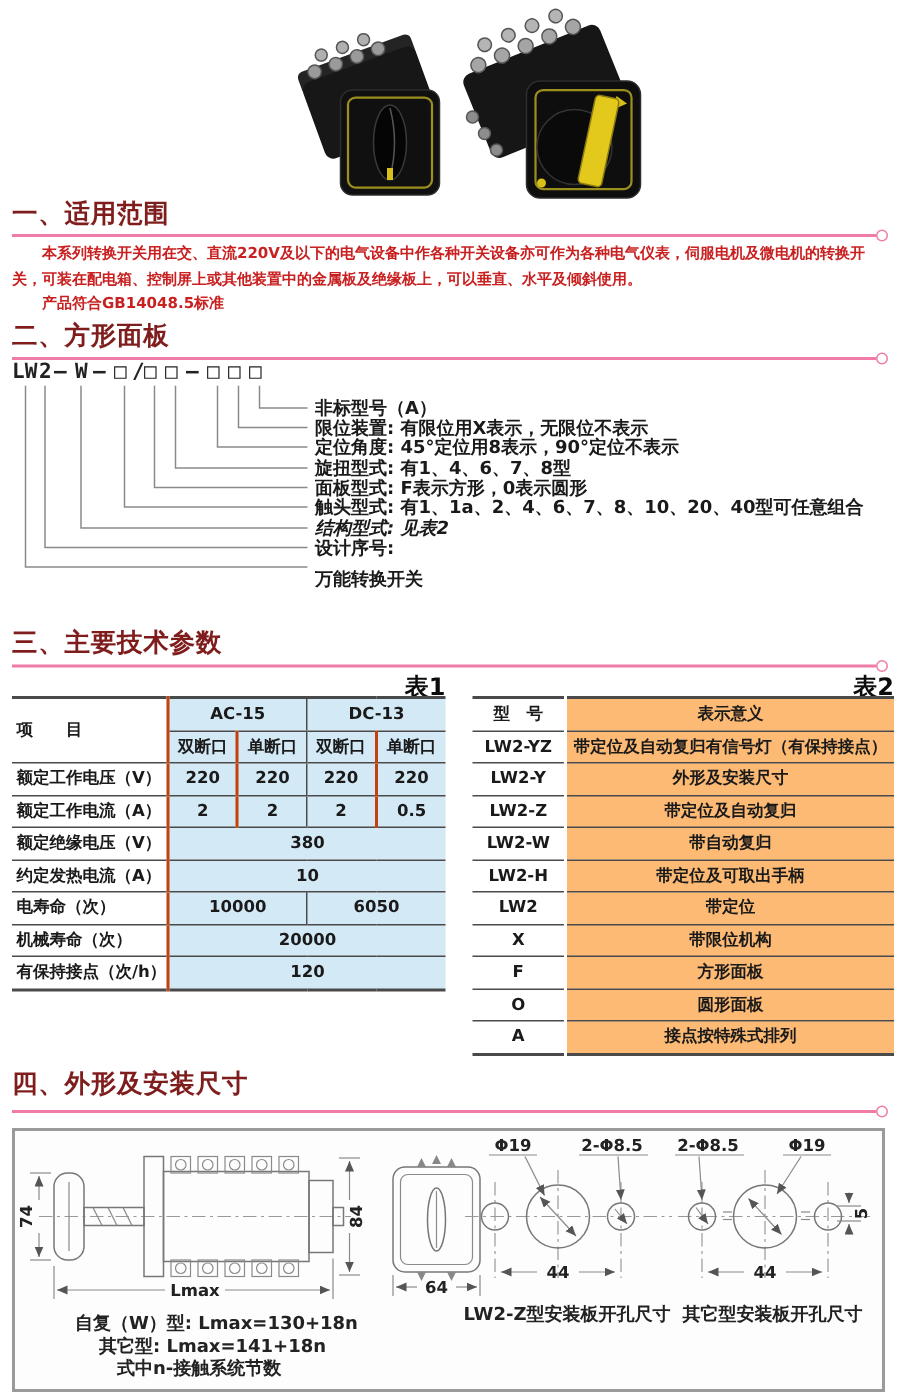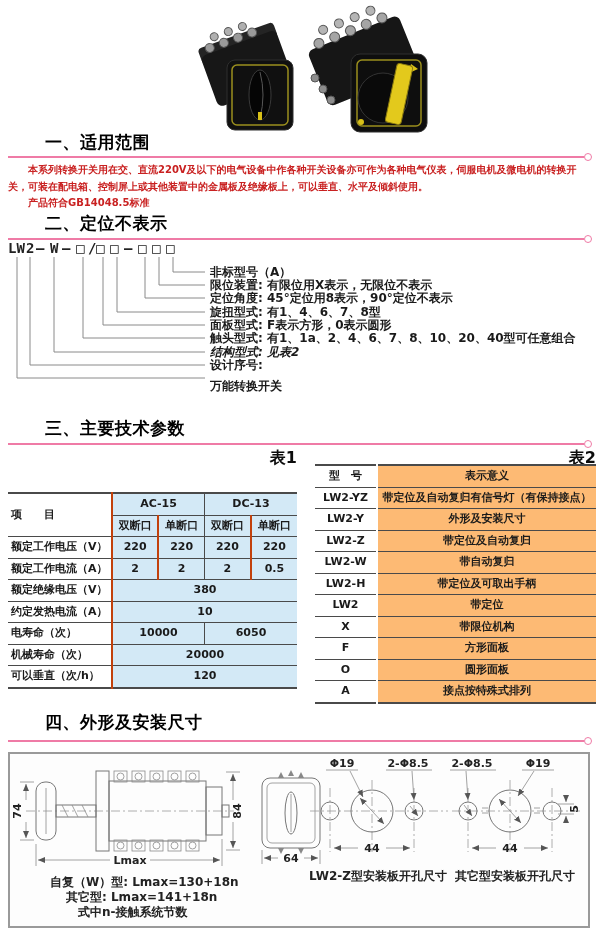--- a/index.html
+++ b/index.html
@@ -1,36 +1,36 @@
 <!DOCTYPE html>
 <html><head>
 <meta charset="utf-8">
 <style>
   html,body{margin:0;padding:0;background:#ffffff;font-family:"DejaVu Sans",sans-serif;}
   #page{position:relative;width:600px;height:933px;background:#ffffff;overflow:hidden;color:#111;}
 
   
-  .sec-title{position:absolute;left:8px;font-size:17px;font-weight:bold;letter-spacing:.5px;color:#000000;white-space:nowrap;margin-left:37px;}
+  .sec-title{position:absolute;left:8px;font-size:17px;font-weight:bold;letter-spacing:.5px;color:#7f1d1d;white-space:nowrap;}
   .rule{position:absolute;left:8px;width:576px;height:0;border-top:2px solid #ef7ba6;}
   .rule::after{content:"";position:absolute;right:-8px;top:-5px;width:6px;height:6px;border:1.5px solid #ef7ba6;border-radius:50%;background:#fff;}
 
   
   .red-text{position:absolute;left:8px;top:162px;width:586px;color:#c92121;font-size:10px;line-height:16.5px;font-weight:bold;}
   .red-text p{margin:0;text-indent:2em;}
 
   
   .code-part{position:absolute;top:240px;font-family:"DejaVu Sans Mono","DejaVu Sans",monospace;font-weight:bold;font-size:14px;color:#222;white-space:pre;}
   .m-label{position:absolute;left:210px;font-size:12px;font-weight:bold;color:#1a1a1a;white-space:nowrap;line-height:13px;}
   #model-lines{position:absolute;left:8px;top:257px;}
 
   
   .cap{position:absolute;top:448px;font-size:16px;font-weight:bold;text-align:right;color:#0c0c0c;}
   table{position:absolute;top:464px;border-collapse:collapse;table-layout:fixed;font-size:11px;color:#1a1a1a;}
   th,td{padding:0;font-weight:bold;text-align:center;border-bottom:1px solid #4a4a4a;height:20.5px;line-height:12px;}
-  .t1{left:8px;width:289px;border-top:2px solid #4a4a4a;border-bottom:2px solid #4a4a4a;margin-top:28px;}
+  .t1{left:8px;width:289px;border-top:2px solid #4a4a4a;border-bottom:2px solid #4a4a4a;}
   .t1 .lbl{background:#fff;text-align:left;padding-left:3px;}
   .t1 .v{background:#d3e9f6;border-left:2px solid #c2410c;}
   .t1 .dc{border-left:1px solid #4a4a4a;}
   .t2{left:315px;width:281px;border-top:2px solid #4a4a4a;border-bottom:2px solid #4a4a4a;}
   .t2 .mod{background:#fff;width:62px;}
   .t2 .mean{background:#fdba74;border-left:2px solid #ffffff;}
 
   
   #dims-box{position:absolute;left:8px;top:752px;width:582px;height:176px;border:2px solid #9a9a9a;box-sizing:border-box;background:#fdfdfd;}
   #dims-box svg{display:block;}
@@ -94,21 +94,21 @@
     </g>
   </svg>
 
   <div class="sec-title" style="top:131px;">一、适用范围</div>
   <div class="rule" style="top:156px;"></div>
   <div class="red-text">
     <p>本系列转换开关用在交、直流220V及以下的电气设备中作各种开关设备亦可作为各种电气仪表，伺服电机及微电机的转换开关，可装在配电箱、控制屏上或其他装置中的金属板及绝缘板上，可以垂直、水平及倾斜使用。</p>
     <p>产品符合GB14048.5标准</p>
   </div>
 
-  <div class="sec-title" style="top:212px;">二、定位不表示</div>
+  <div class="sec-title" style="top:212px;">二、方形面板</div>
   <div class="rule" style="top:238px;"></div>
 
   <div>
     <span class="code-part" style="left:8px;">LW</span>
     <span class="code-part" style="left:26px;">2</span>
     <span class="code-part" style="left:36px;">—</span>
     <span class="code-part" style="left:50px;">W</span>
     <span class="code-part" style="left:62px;">—</span>
     <span class="code-part" style="left:76px;">□</span>
     <span class="code-part" style="left:88px;">/</span>
@@ -190,21 +190,21 @@
     <tr>
       <td class="lbl">电寿命（次）</td>
       <td class="v" colspan="2">10000</td>
       <td class="v dc" colspan="2">6050</td>
     </tr>
     <tr>
       <td class="lbl">机械寿命（次）</td>
       <td class="v" colspan="4">20000</td>
     </tr>
     <tr>
-      <td class="lbl">可以垂直（次/h）</td>
+      <td class="lbl">有保持接点（次/h）</td>
       <td class="v" colspan="4">120</td>
     </tr>
   </tbody>
     </table>
 
   <div class="cap" style="left:315px;width:281px;">表2</div>
   <table class="t2">
     <colgroup>
         <col style="width:62px">
         <col>

